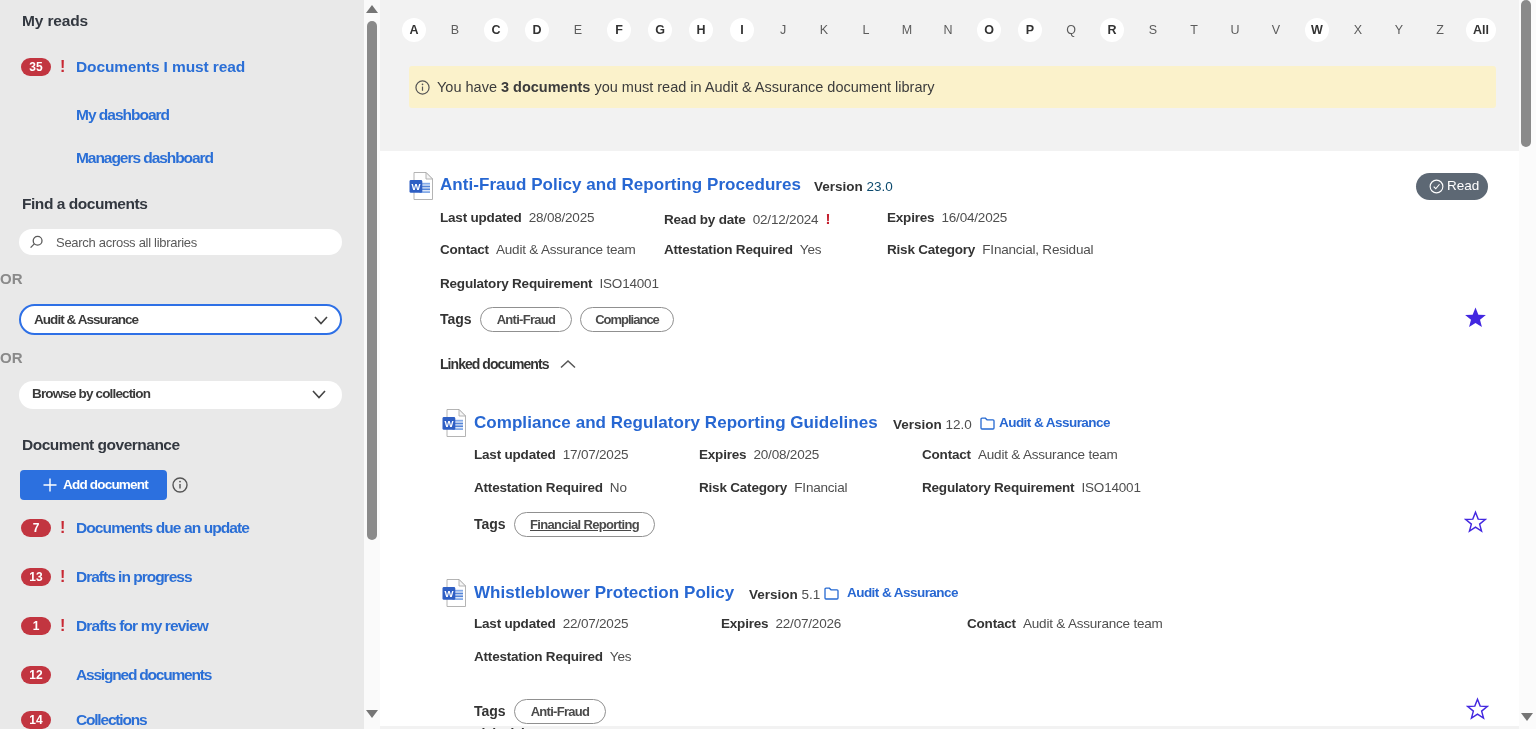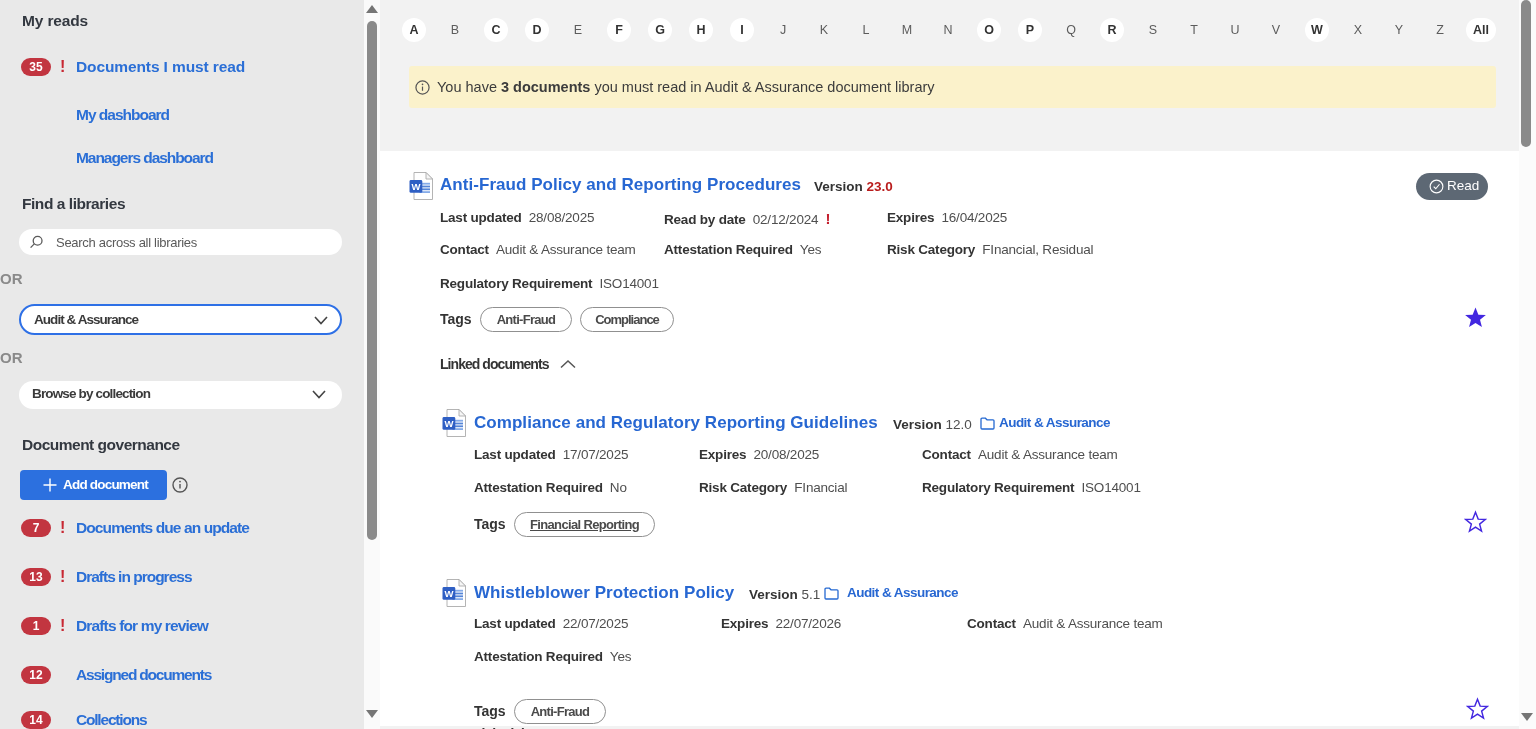--- a/index.html
+++ b/index.html
@@ -49,21 +49,21 @@
 </head>
 <body>
 
 <div class="abs" id="sidebar">
   <div class="sb-head" style="top:12px; letter-spacing:-0.15px;">My reads</div>
   <div class="badge" style="top:58px;">35</div>
   <div class="excl" style="top:58px;">!</div>
   <a class="sb-link" style="left:76px; top:58px; letter-spacing:-0.11px;">Documents I must read</a>
   <a class="sb-link" style="left:76px; top:106px; letter-spacing:-1.0px;">My dashboard</a>
   <a class="sb-link" style="left:76px; top:149px; letter-spacing:-1.05px;">Managers dashboard</a>
-  <div class="sb-head" style="top:195px; letter-spacing:-0.45px;">Find a libraries</div>
+  <div class="sb-head" style="top:195px; letter-spacing:-0.45px;">Find a documents</div>
   <div class="sb-box" style="top:229px; height:26px;text-align:center;">
     <svg style="position:absolute; left:9px; top:6px;" width="15" height="15" viewBox="0 0 15 15">
       <circle cx="9.6" cy="5.7" r="4.4" fill="none" stroke="#5a5a5a" stroke-width="1.3"></circle>
       <line x1="6.3" y1="8.9" x2="2.6" y2="12.6" stroke="#5a5a5a" stroke-width="1.3"></line>
     </svg>
     <span style="position:absolute; left:37px; top:6px; font-size:13px; letter-spacing:-0.29px; color:#5a5a5a;">Search across all libraries</span>
   </div>
   <div class="or" style="top:270px;">OR</div>
   <div class="sb-box" style="top:304px; height:31px; border:2px solid #2e70e6; border-radius:16px;">
     <span style="position:absolute; left:13px; top:6px; font-size:13.5px; font-weight:bold; letter-spacing:-0.95px; color:#3a3a3a;">Audit &amp; Assurance</span>
@@ -156,21 +156,21 @@
   <path d="M5 0.5 H17 L23.5 7 V27.5 H5 Z" fill="#fff" stroke="#ababab" stroke-width="0.9"></path>
   <path d="M17 0.5 V7 H23.5 Z" fill="#f6f6f6" stroke="#ababab" stroke-width="0.9"></path>
   <rect x="10.5" y="10.8" width="10.5" height="1.8" fill="#85abe8"></rect>
   <rect x="10.5" y="13.6" width="10.5" height="1.8" fill="#5585d8"></rect>
   <rect x="10.5" y="16.4" width="10.5" height="1.8" fill="#5585d8"></rect>
   <rect x="10.5" y="19.2" width="10.5" height="1.8" fill="#85abe8"></rect>
   <rect x="0.5" y="8" width="12.8" height="12.8" rx="1.4" fill="#2f5fc4"></rect>
   <text x="6.9" y="18.1" font-family="Liberation Sans, sans-serif" font-size="9.5" font-weight="bold" fill="#fff" text-anchor="middle">W</text>
 </svg>
   <div class="card-title" style="left:60px; top:175px;">Anti-Fraud Policy and Reporting Procedures</div>
-  <div class="ver-label" style="left:434px; top:179px;">Version <span style="font-weight:bold; color:#b91c1c;">23.0</span></div>
+  <div class="ver-label" style="left:434px; top:179px;">Version <span style="font-weight:normal; color:#0c4a6e;">23.0</span></div>
   <div class="abs" style="left:1036px; top:173px; width:72px; height:27px; background:#5d6874; border-radius:14px;">
   <svg style="position:absolute; left:13px; top:6px;" width="15" height="15" viewBox="0 0 16 16">
     <circle cx="8" cy="8" r="6.8" fill="none" stroke="#fff" stroke-width="1.2"></circle>
     <path d="M5 8.2 L7.2 10.4 L11.2 5.6" fill="none" stroke="#fff" stroke-width="1.2"></path>
   </svg>
   <span style="position:absolute; left:31px; top:5px; color:#fff; font-size:13.5px;">Read</span>
 </div>
   <div class="frow" style="left:60px; top:210px;">
         <span style="width:224px;"><b>Last updated</b>&nbsp;&nbsp;28/08/2025</span>
         <span style="width:223px;"><b>Read by date</b>&nbsp;&nbsp;02/12/2024&nbsp; <span style="color:#c41f2e; font-weight:bold; font-size:15px;">!</span></span>

